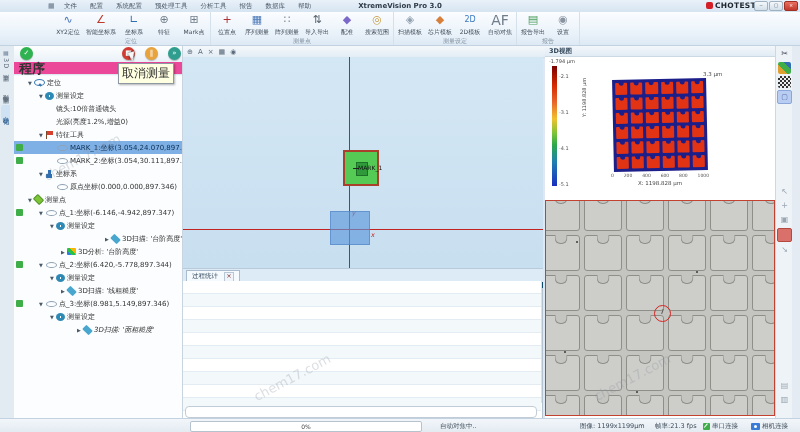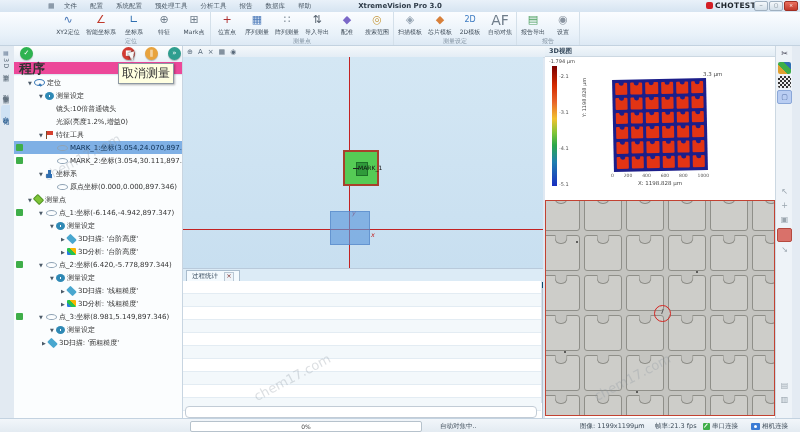--- a/index.html
+++ b/index.html
@@ -319,21 +319,21 @@
           <span class="side-ic"></span>
           <span class="texp">▼</span>
           <span class="ti dot"></span>
           <span class="ttext">点_1:坐标(-6.146,-4.942,897.347)</span>
         </div>
         <div class="trow" style="padding-left: 34px;">
           <span class="texp">▼</span>
           <span class="ti gear"></span>
           <span class="ttext">测量设定</span>
         </div>
-        <div class="trow" style="padding-left: 45px;">
+        <div class="trow" style="padding-left: 45px; margin-left: 44px;">
           <span class="texp">▶</span>
           <span class="ti scan"></span>
           <span class="ttext">3D扫描: '台阶高度'</span>
         </div>
         <div class="trow" style="padding-left: 45px;">
           <span class="texp">▶</span>
           <span class="ti analysis"></span>
           <span class="ttext">3D分析: '台阶高度'</span>
         </div>
         <div class="trow" style="padding-left: 23px;">
@@ -345,37 +345,32 @@
         <div class="trow" style="padding-left: 34px;">
           <span class="texp">▼</span>
           <span class="ti gear"></span>
           <span class="ttext">测量设定</span>
         </div>
         <div class="trow" style="padding-left: 45px;">
           <span class="texp">▶</span>
           <span class="ti scan"></span>
           <span class="ttext">3D扫描: '线粗糙度'</span>
         </div>
-        <div class="trow" style="padding-left: 45px;">
-          <span class="texp">▶</span>
-          <span class="ti analysis"></span>
-          <span class="ttext">3D分析: '线粗糙度'</span>
-        </div>
         <div class="trow" style="padding-left: 23px;">
           <span class="side-ic"></span>
           <span class="texp">▼</span>
           <span class="ti dot"></span>
           <span class="ttext">点_3:坐标(8.981,5.149,897.346)</span>
         </div>
         <div class="trow" style="padding-left: 34px;">
           <span class="texp">▼</span>
           <span class="ti gear"></span>
           <span class="ttext">测量设定</span>
         </div>
-        <div class="trow" style="padding-left: 26px;">
+        <div class="trow" style="padding-left: 61px; font-style: italic;">
           <span class="texp">▶</span>
           <span class="ti scan"></span>
           <span class="ttext">3D扫描: '面粗糙度'</span>
         </div>
       </div>
   </div>
 
   <div class="center">
     <div class="c-toolbar" id="cToolbar">
         <span class="ct-ic">⊕</span>

